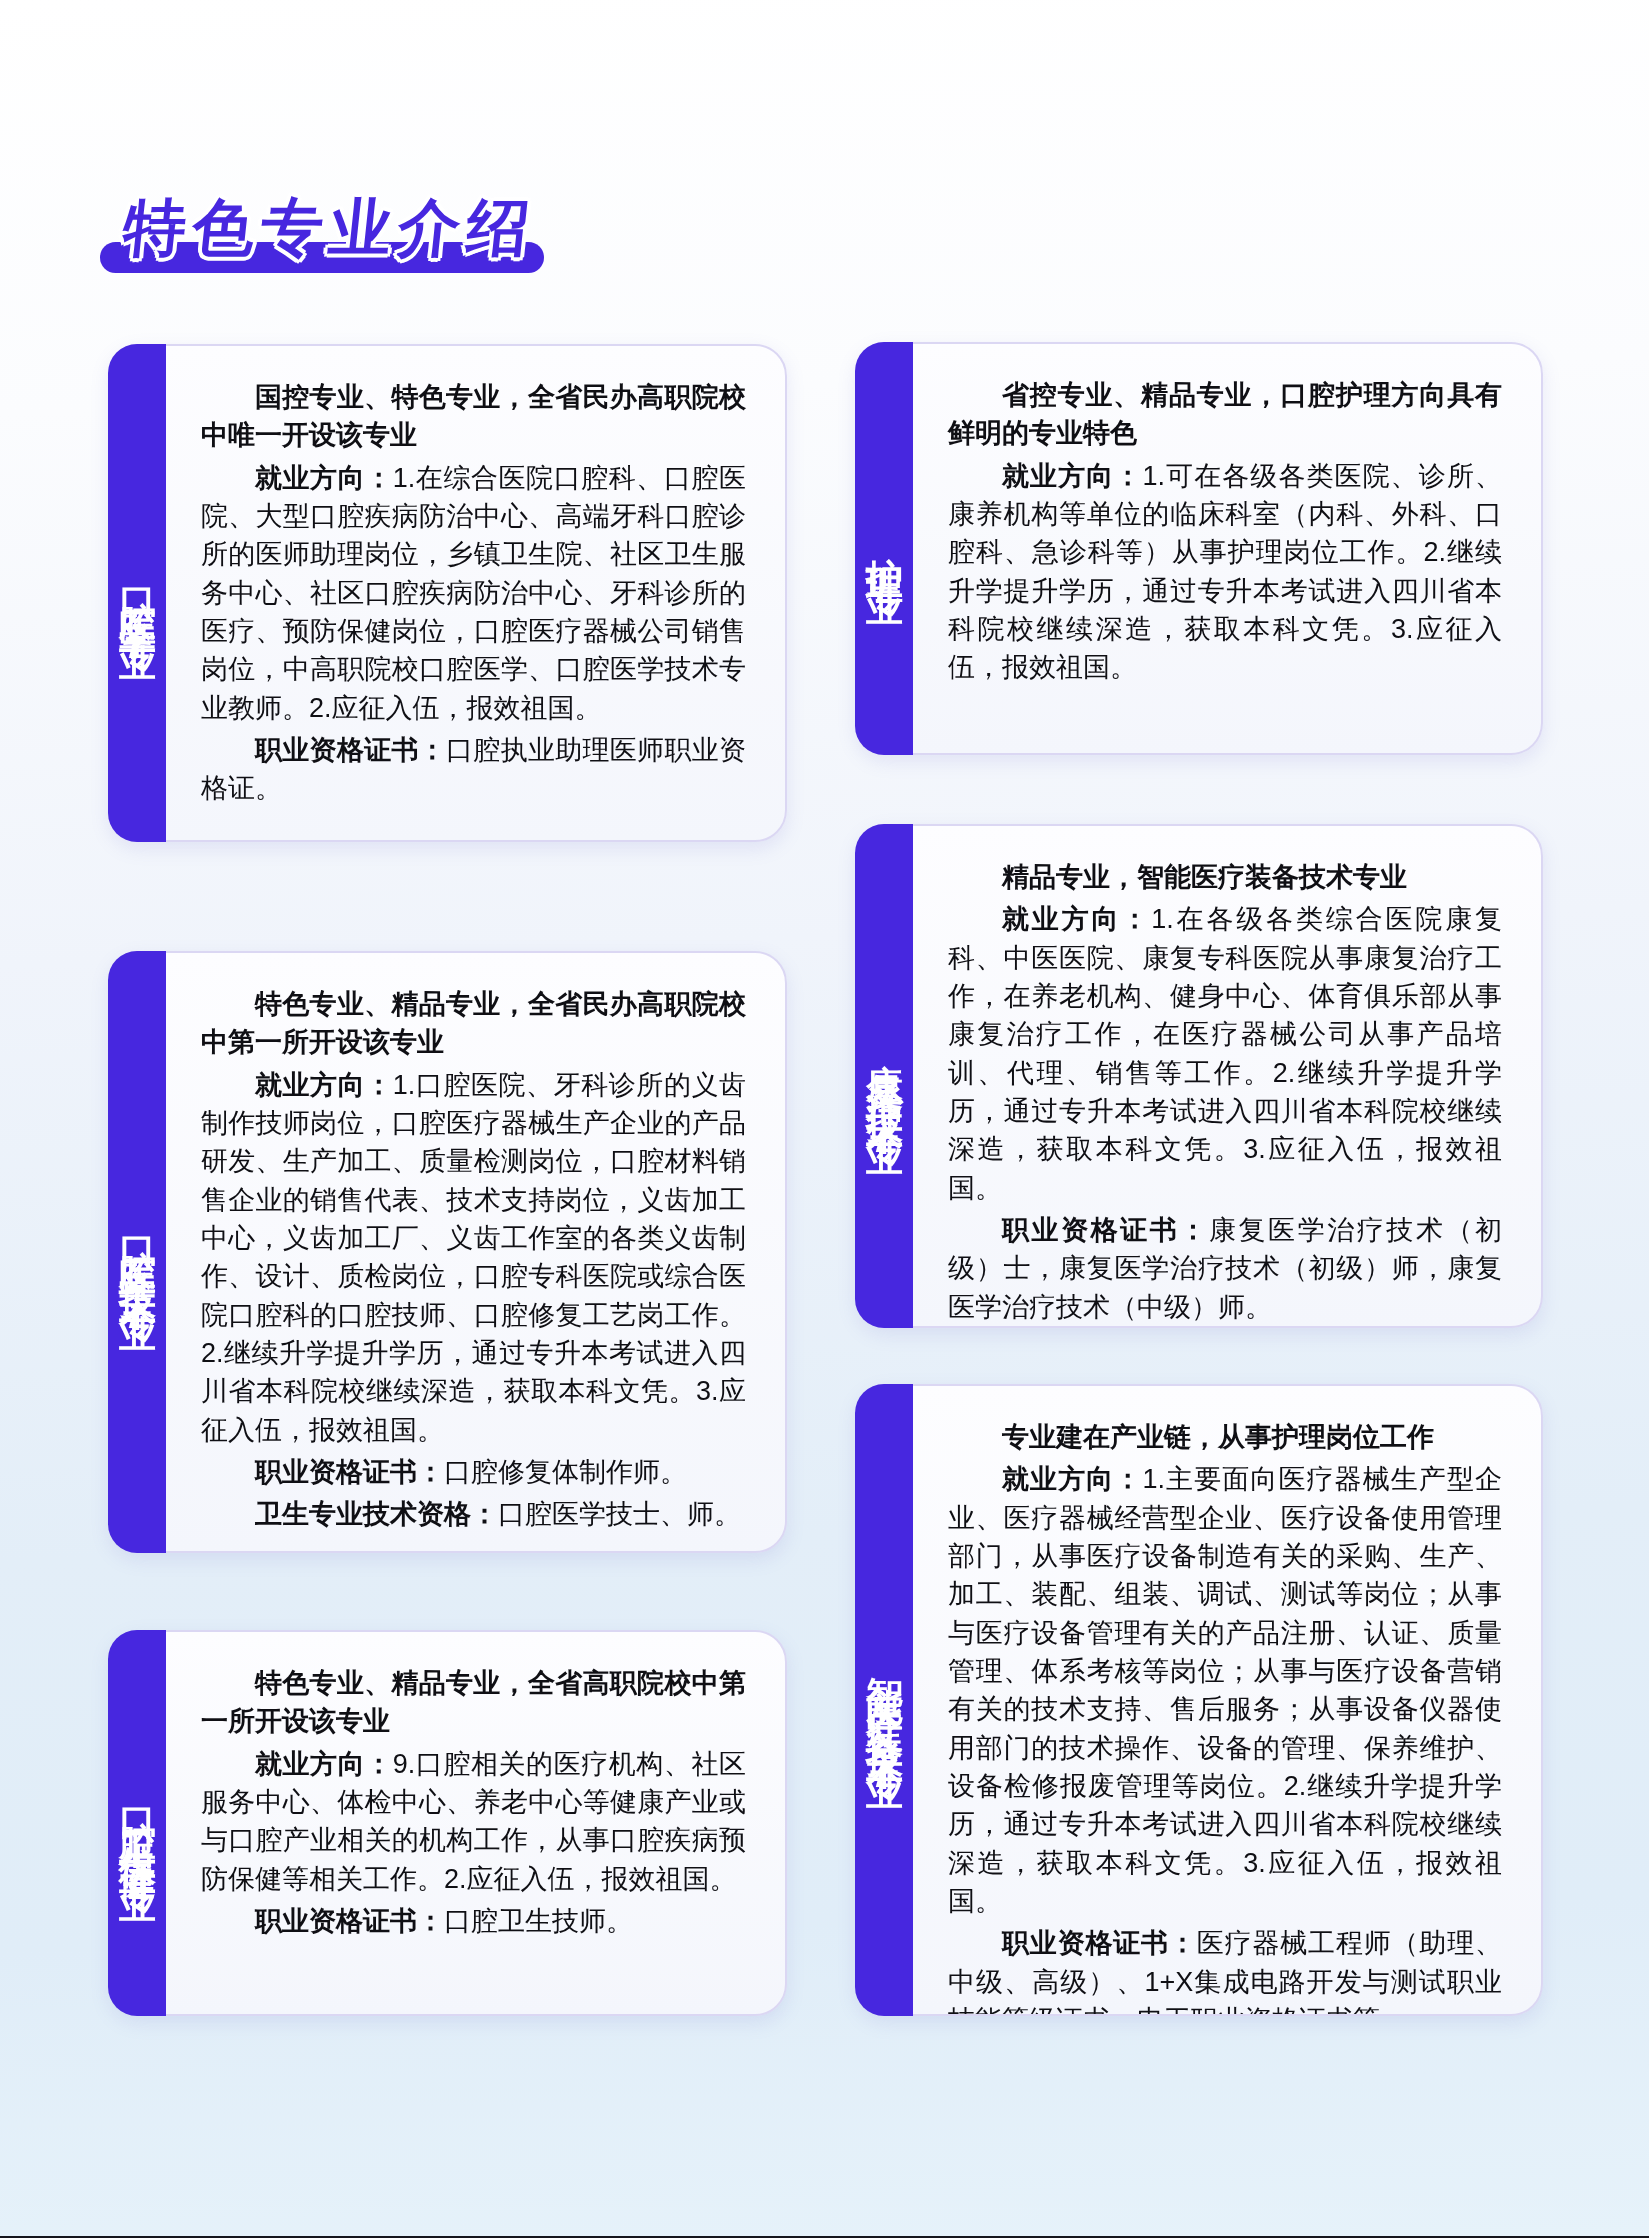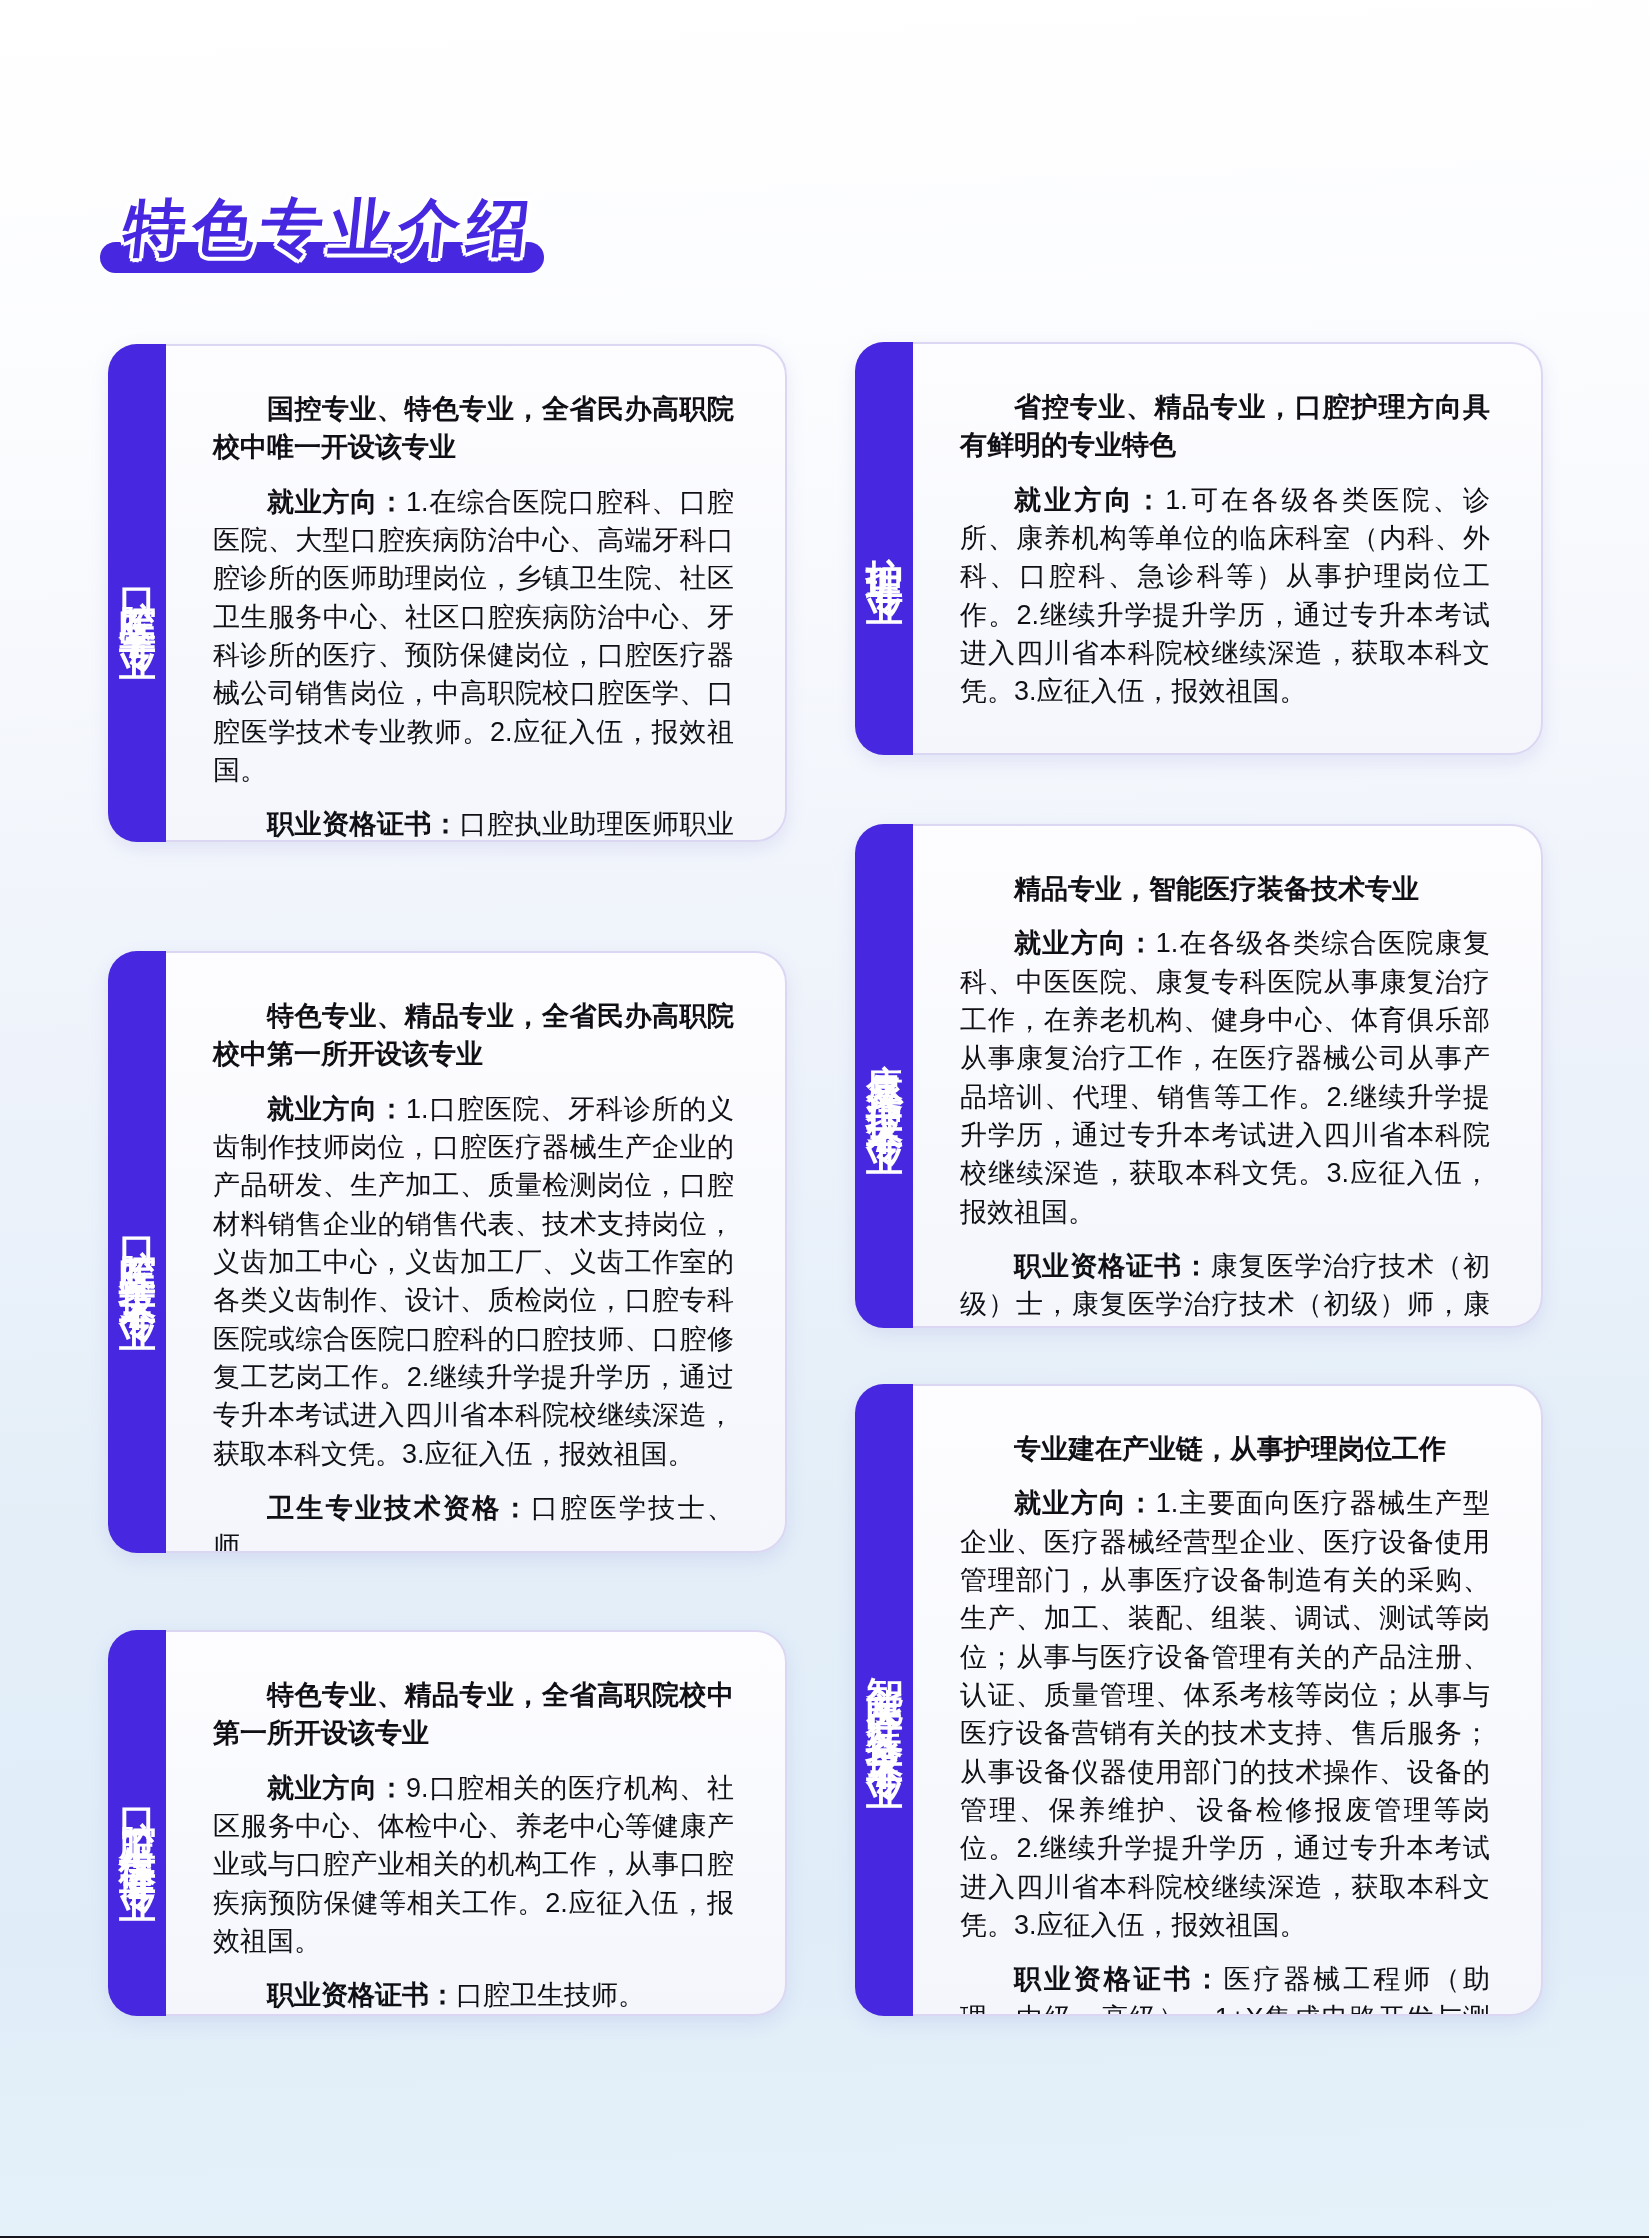--- a/index.html
+++ b/index.html
@@ -76,21 +76,21 @@
     flex: 1;
     box-sizing: border-box;
     padding: 28px 35px 18.6px 31px;
     color: var(--text, #0f0f14);
     font-size: 27px;
     line-height: 1.42;
     text-align: justify;
     overflow: hidden;
   }
   .content p {
-    margin: 16px;
+    margin: 4px;
     text-indent: 2em;
   }
   .lead {
     font-weight: 700;
   }
   .plabel {
     font-weight: 700;
   }
   .bottom-edge {
     position: absolute;
@@ -118,22 +118,22 @@
   </div>
 </section>
 
 <section class="card" style="left:108px; top:951px; width:679px; height:602px;">
   <div class="tab">
     <span class="tab-label">口腔医学技术专业</span>
   </div>
   <div class="content">
     <p class="lead">特色专业、精品专业，全省民办高职院校中第一所开设该专业</p>
     <p class="para"><b class="plabel">就业方向：</b><span>1.口腔医院、牙科诊所的义齿制作技师岗位，口腔医疗器械生产企业的产品研发、生产加工、质量检测岗位，口腔材料销售企业的销售代表、技术支持岗位，义齿加工中心，义齿加工厂、义齿工作室的各类义齿制作、设计、质检岗位，口腔专科医院或综合医院口腔科的口腔技师、口腔修复工艺岗工作。2.继续升学提升学历，通过专升本考试进入四川省本科院校继续深造，获取本科文凭。3.应征入伍，报效祖国。</span></p>
+    <p class="para"><b class="plabel">职业资格证书：</b><span>口腔修复体制作师。</span></p>
     <p class="para"><b class="plabel">卫生专业技术资格：</b><span>口腔医学技士、师。</span></p>
-    <p class="para"><b class="plabel">职业资格证书：</b><span>口腔修复体制作师。</span></p>
   </div>
 </section>
 
 <section class="card" style="left:108px; top:1630px; width:679px; height:386px;">
   <div class="tab">
     <span class="tab-label">口腔卫生保健专业</span>
   </div>
   <div class="content">
     <p class="lead">特色专业、精品专业，全省高职院校中第一所开设该专业</p>
     <p class="para"><b class="plabel">就业方向：</b><span>9.口腔相关的医疗机构、社区服务中心、体检中心、养老中心等健康产业或与口腔产业相关的机构工作，从事口腔疾病预防保健等相关工作。2.应征入伍，报效祖国。</span></p>

